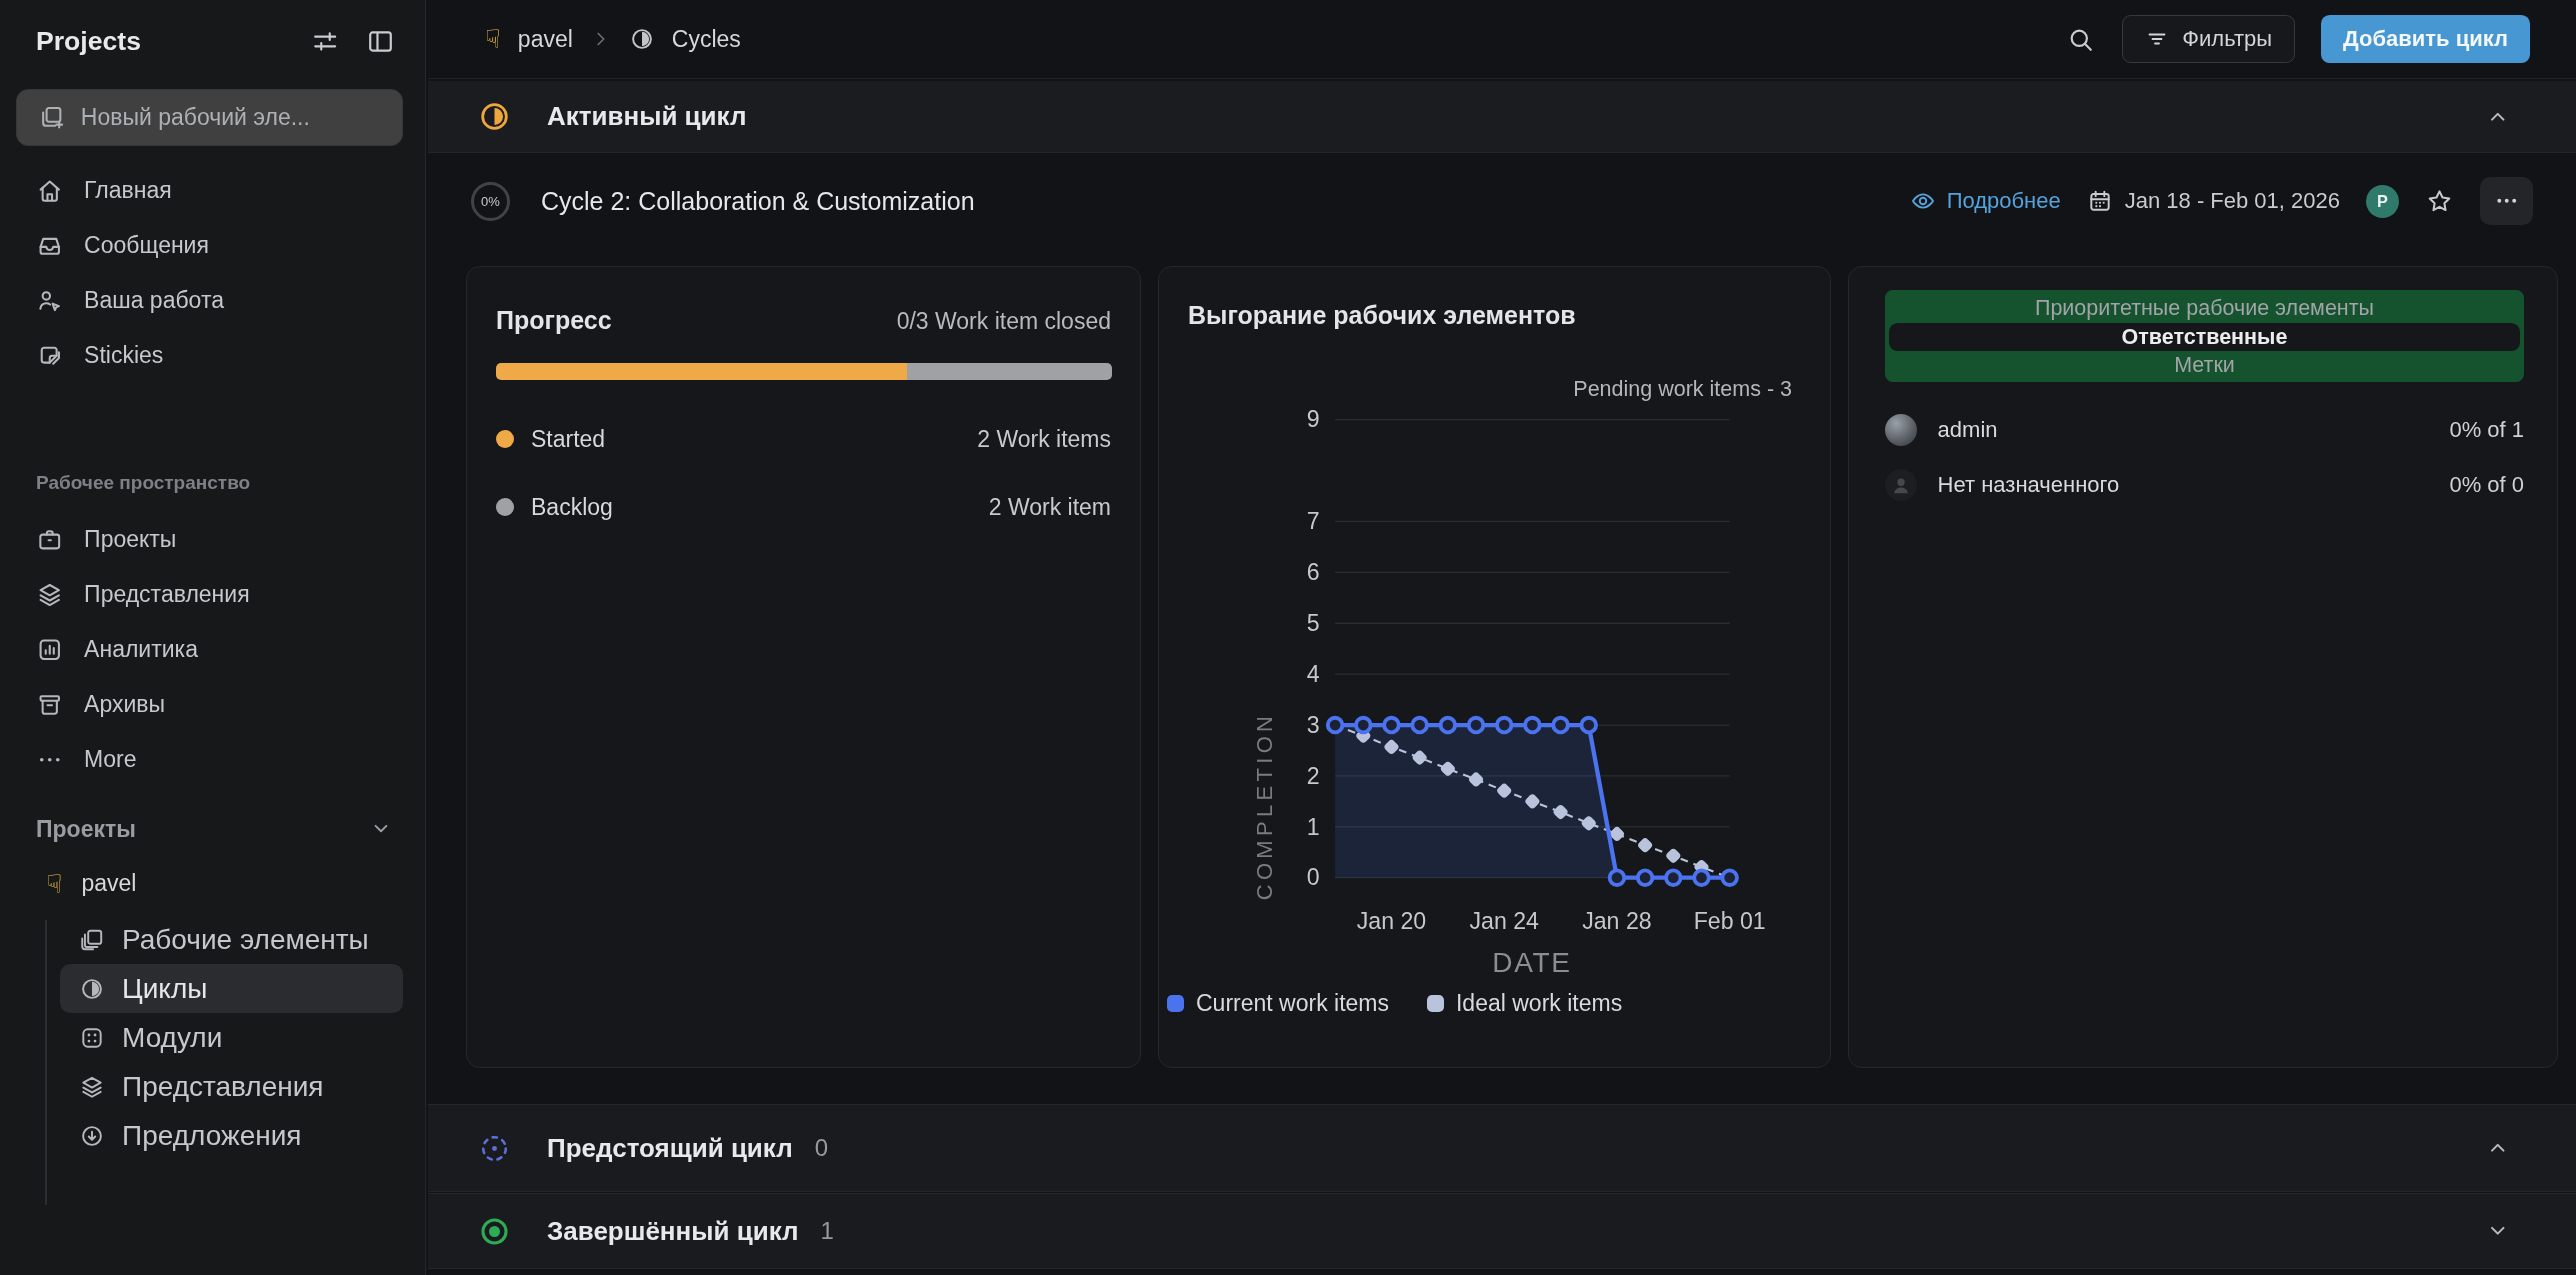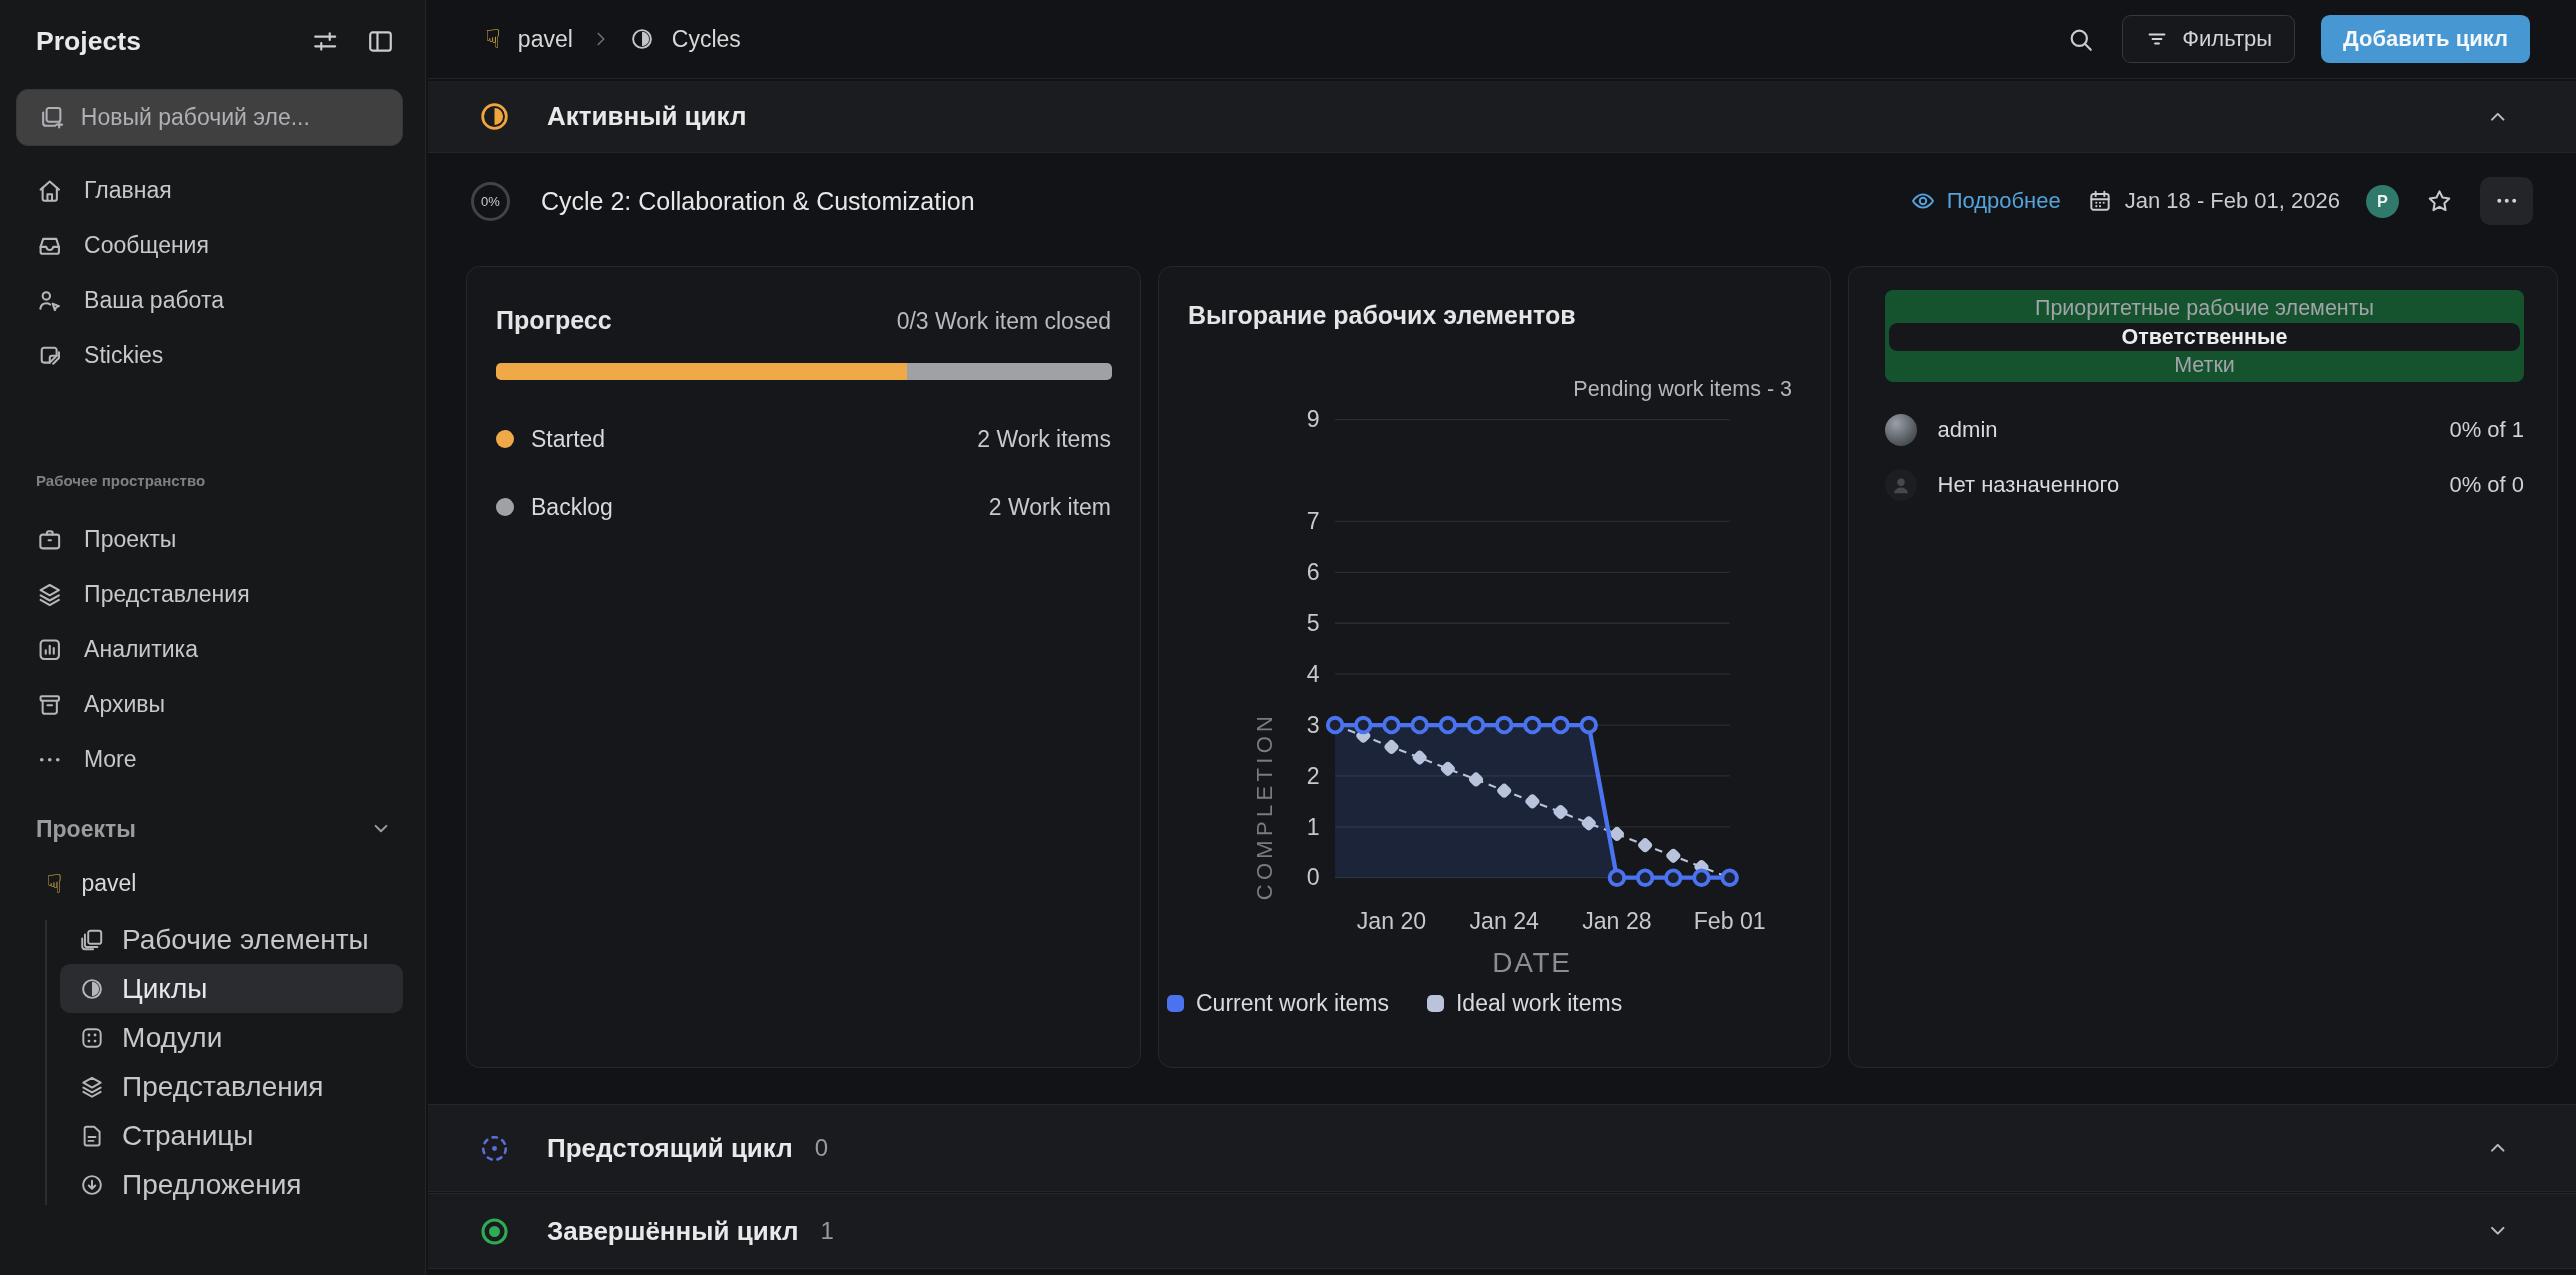--- a/index.html
+++ b/index.html
@@ -12,21 +12,21 @@
   .sb-header { position:absolute; top:26px; left:36px; right:29px; display:flex; align-items:center; }
   .sb-title { font-size:26.6px; font-weight:700; color:#e8e9eb; }
   .sb-header-icons { margin-left:auto; display:flex; gap:24px; color:#caccd0; }
   .icon-btn { width:31px; height:31px; display:flex; align-items:center; justify-content:center; cursor:pointer; }
   .sb-new { position:absolute; top:89px; left:16.3px; right:22px; height:57px; background:#404040; border:1.7px solid #35373c; border-radius:12px; display:flex; align-items:center; padding:0 20.6px; gap:15.4px; color:#aeb0b5; cursor:pointer; }
   .sb-new-label { font-size:23px; color:#aeb0b5; white-space:nowrap; overflow:hidden; }
   .sb-nav { position:absolute; top:163px; left:0; right:0; }
   .nav-item { height:55px; display:flex; align-items:center; padding-left:36px; gap:20.6px; color:#c6c8cc; cursor:pointer; }
   .nav-item .nav-ic { width:27.5px; height:27.5px; color:#b5b7bc; flex:none; display:flex; align-items:center; justify-content:center; }
   .nav-label { font-size:23px; }
-  .sb-ws-label { position:absolute; top:472px; left:36px; font-size:15px; color:#7e8085; font-weight:600; }
+  .sb-ws-label { position:absolute; top:472px; left:36px; font-size:19px; color:#7e8085; font-weight:600; }
   .sb-ws-nav { position:absolute; top:512px; left:0; right:0; }
   .sb-projects-hdr { position:absolute; top:805px; left:36px; right:31px; height:48px; display:flex; align-items:center; cursor:pointer; }
   .sb-projects-label { font-size:23px; color:#9a9ca1; font-weight:600; }
   .sb-projects-hdr .chev { margin-left:auto; color:#9a9ca1; }
   .sb-project { position:absolute; top:858px; left:26px; right:22px; height:51px; display:flex; align-items:center; gap:19px; padding-left:20.6px; cursor:pointer; }
   .proj-emoji { font-family:"DejaVu Sans",sans-serif; font-size:26px; color:#f2c14b; }
   .proj-name { font-size:23px; color:#d8d9db; }
   .sb-tree { position:absolute; top:915px; left:60px; right:22px; }
   .tree-line { position:absolute; left:45px; top:920px; height:285px; width:1.7px; background:#2c2d31; }
   .tree-item { height:49px; display:flex; align-items:center; gap:17px; padding-left:19px; border-radius:10.3px; color:#c6c8cc; cursor:pointer; }
@@ -281,29 +281,20 @@
       </div>
       <div class="tree-item">
         <span class="nav-ic">
             <svg width="26" height="26" viewBox="0 0 24 24" fill="none" stroke="currentColor" stroke-width="1.8" stroke-linecap="round" stroke-linejoin="round">
               <path d="M12 3.5L4 8l8 4.5L20 8z"></path>
               <path d="M4 12.5l8 4.5 8-4.5"></path>
               <path d="M4 16.5L12 21l8-4.5"></path>
             </svg>
           </span>
         <span class="tree-label">Представления</span>
-      </div>
-      <div class="tree-item">
-        <span class="nav-ic">
-            <svg width="26" height="26" viewBox="0 0 24 24" fill="none" stroke="currentColor" stroke-width="1.8" stroke-linecap="round" stroke-linejoin="round">
-              <path d="M7 3.5h7L19 8v11a1.8 1.8 0 0 1-1.8 1.8H7A1.8 1.8 0 0 1 5.2 19V5.3A1.8 1.8 0 0 1 7 3.5z"></path>
-              <path d="M8.8 13h6.4M8.8 16.5h4.5"></path>
-            </svg>
-          </span>
-        <span class="tree-label">Страницы</span>
       </div>
       <div class="tree-item">
         <span class="nav-ic">
             <svg width="26" height="26" viewBox="0 0 24 24" fill="none" stroke="currentColor" stroke-width="1.8" stroke-linecap="round" stroke-linejoin="round">
               <circle cx="12" cy="12" r="8.2"></circle>
               <path d="M12 8v7M9 12.5l3 3 3-3"></path>
             </svg>
           </span>
         <span class="tree-label">Предложения</span>
       </div>

